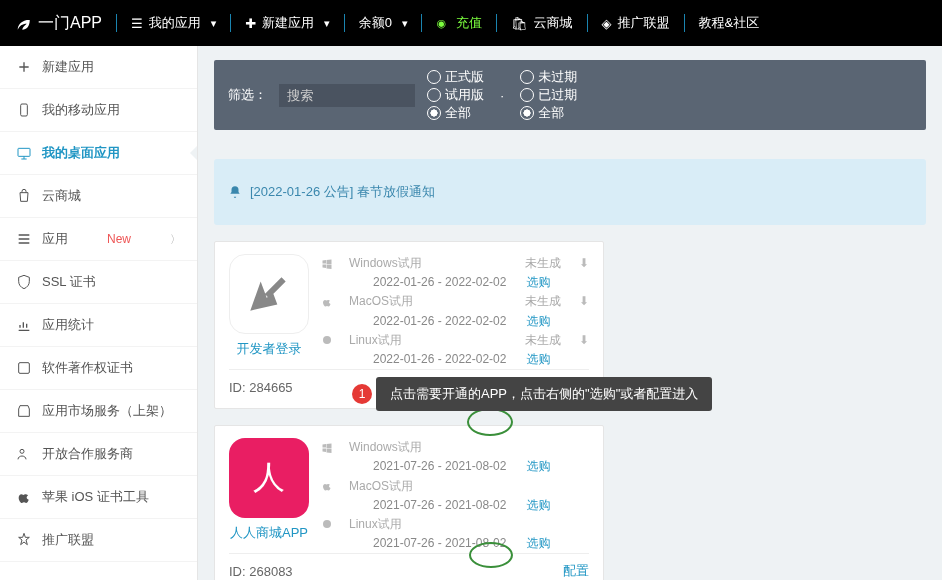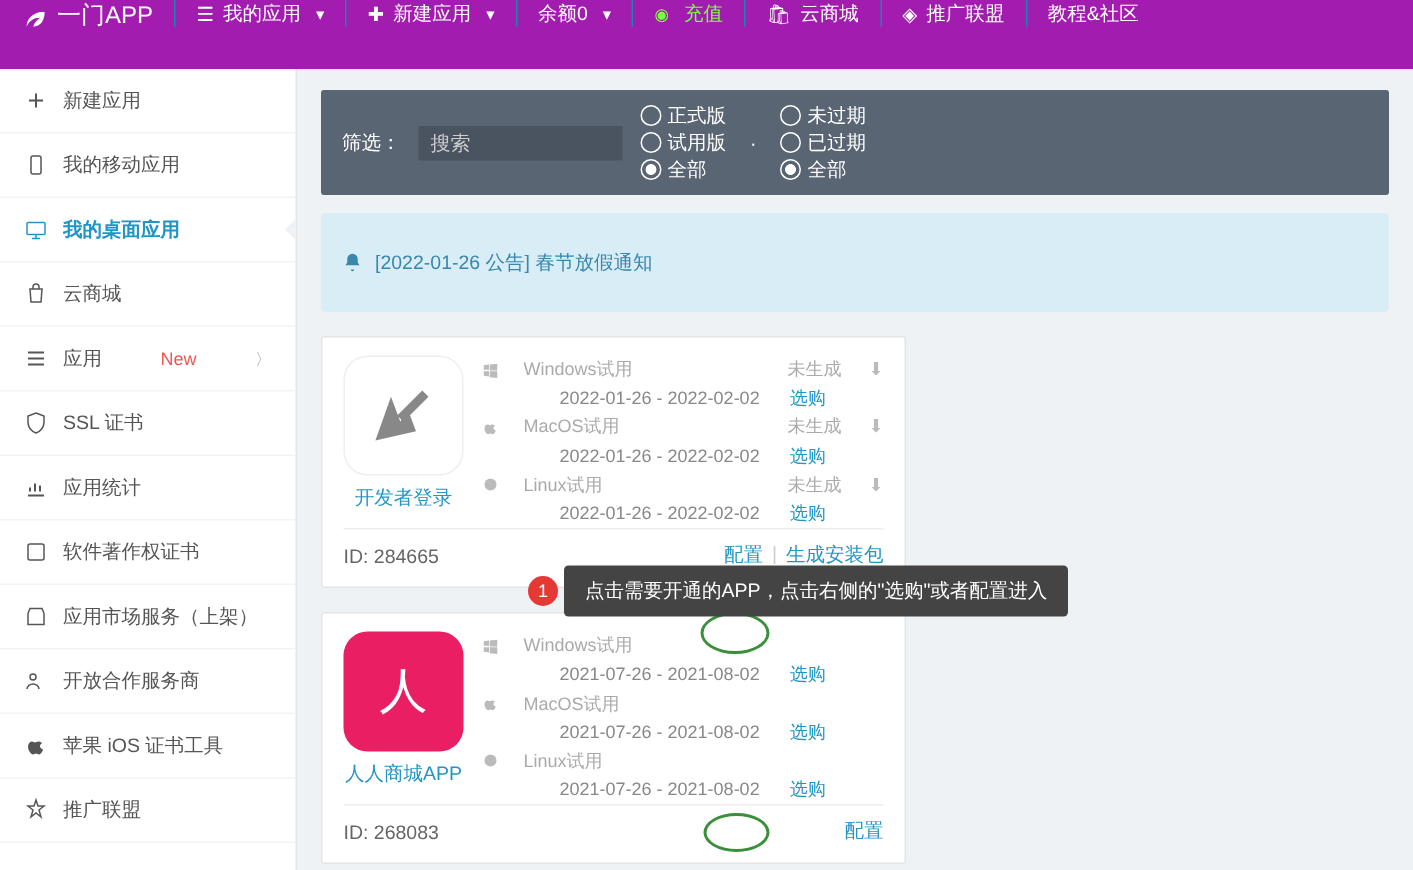--- a/index.html
+++ b/index.html
@@ -1,17 +1,17 @@
 <!DOCTYPE html>
 <html><head>
 <meta charset="utf-8">
 <style>
 *{margin:0;padding:0;box-sizing:border-box;font-family:"Microsoft YaHei",Arial,sans-serif}
 body{background:#f5f5f5;font-size:13px;color:#555}
-.topbar{background:#a21caf;height:46px;display:flex;align-items:flex-start;color:#fff}
+.topbar{background:#000000;height:46px;display:flex;align-items:center;color:#fff}
 .logo{display:flex;align-items:center;padding:0 14px;gap:6px;font-size:16px}
 .logo svg{width:18px;height:18px;fill:#fff}
 .topitem{display:flex;align-items:center;padding:0 14px;border-left:1px solid #1a84b0;gap:6px;font-size:13px;cursor:pointer}
 .topitem.drop::after{content:"▾";margin-left:4px;font-size:11px}
 .recharge{color:#7cff3e}
 .recharge::before{content:"◉";margin-right:4px;font-size:11px}
 .layout{display:flex;height:534px}
 .sidebar{width:198px;background:#fff;border-right:1px solid #e5e5e5;overflow:hidden}
 .side-item{display:flex;align-items:center;padding:12px 16px;gap:10px;cursor:pointer;color:#555;border-bottom:1px solid #f3f3f3;position:relative}
 .side-item.active{color:#2196c4;font-weight:700}
@@ -21,21 +21,21 @@
 .side-item .badge{color:#e55;margin-left:auto;font-size:12px}
 .side-item .chev{margin-left:auto;color:#aaa;font-size:11px}
 .main{flex:1;background:#eef2f4;padding:14px 16px;overflow:hidden;position:relative}
 .filterbar{background:#5a6573;color:#fff;padding:8px 14px;display:flex;align-items:center;gap:12px;border-radius:2px;font-size:13px}
 .filterbar input{background:#4a5360;border:none;color:#fdba74;padding:4px 8px;width:136px}
 .filterbar input::placeholder{color:#ccc}
 .radio{display:flex;align-items:center;gap:4px;cursor:pointer}
 .radio::before{content:"";width:12px;height:12px;border:1.5px solid #fff;border-radius:50%;display:inline-block}
 .radio.on::before{background:radial-gradient(circle,#fff 40%,transparent 45%)}
 .dot{margin:0 4px}
-.notice{background:#d9edf7;color:#3a87ad;padding:24px 14px;margin-top:12px;border-radius:3px;display:flex;align-items:center;gap:8px}
+.notice{background:#d9edf7;color:#3a87ad;padding:24px 14px;margin-top:29px;border-radius:3px;display:flex;align-items:center;gap:8px}
 .notice svg{width:14px;height:14px;fill:#3a87ad}
 .grid{display:flex;flex-wrap:wrap;gap:16px;margin-top:16px}
 .card{background:#fff;width:390px;padding:12px 14px;border:1px solid #e5e5e5;border-radius:2px;position:relative}
 .card-body{display:flex;gap:12px}
 .appicon{width:80px;height:80px;border-radius:16px;display:flex;align-items:center;justify-content:center;font-size:32px;color:#fff;flex-shrink:0}
 .ic1{background:#fff;border:1px solid #eee}
 .ic2{background:#e91e63}
 .plats{flex:1;font-size:12px;color:#999}
 .plat-row{display:flex;align-items:center;gap:16px;line-height:1.6}
 .plat-row .os{color:#aaa}

